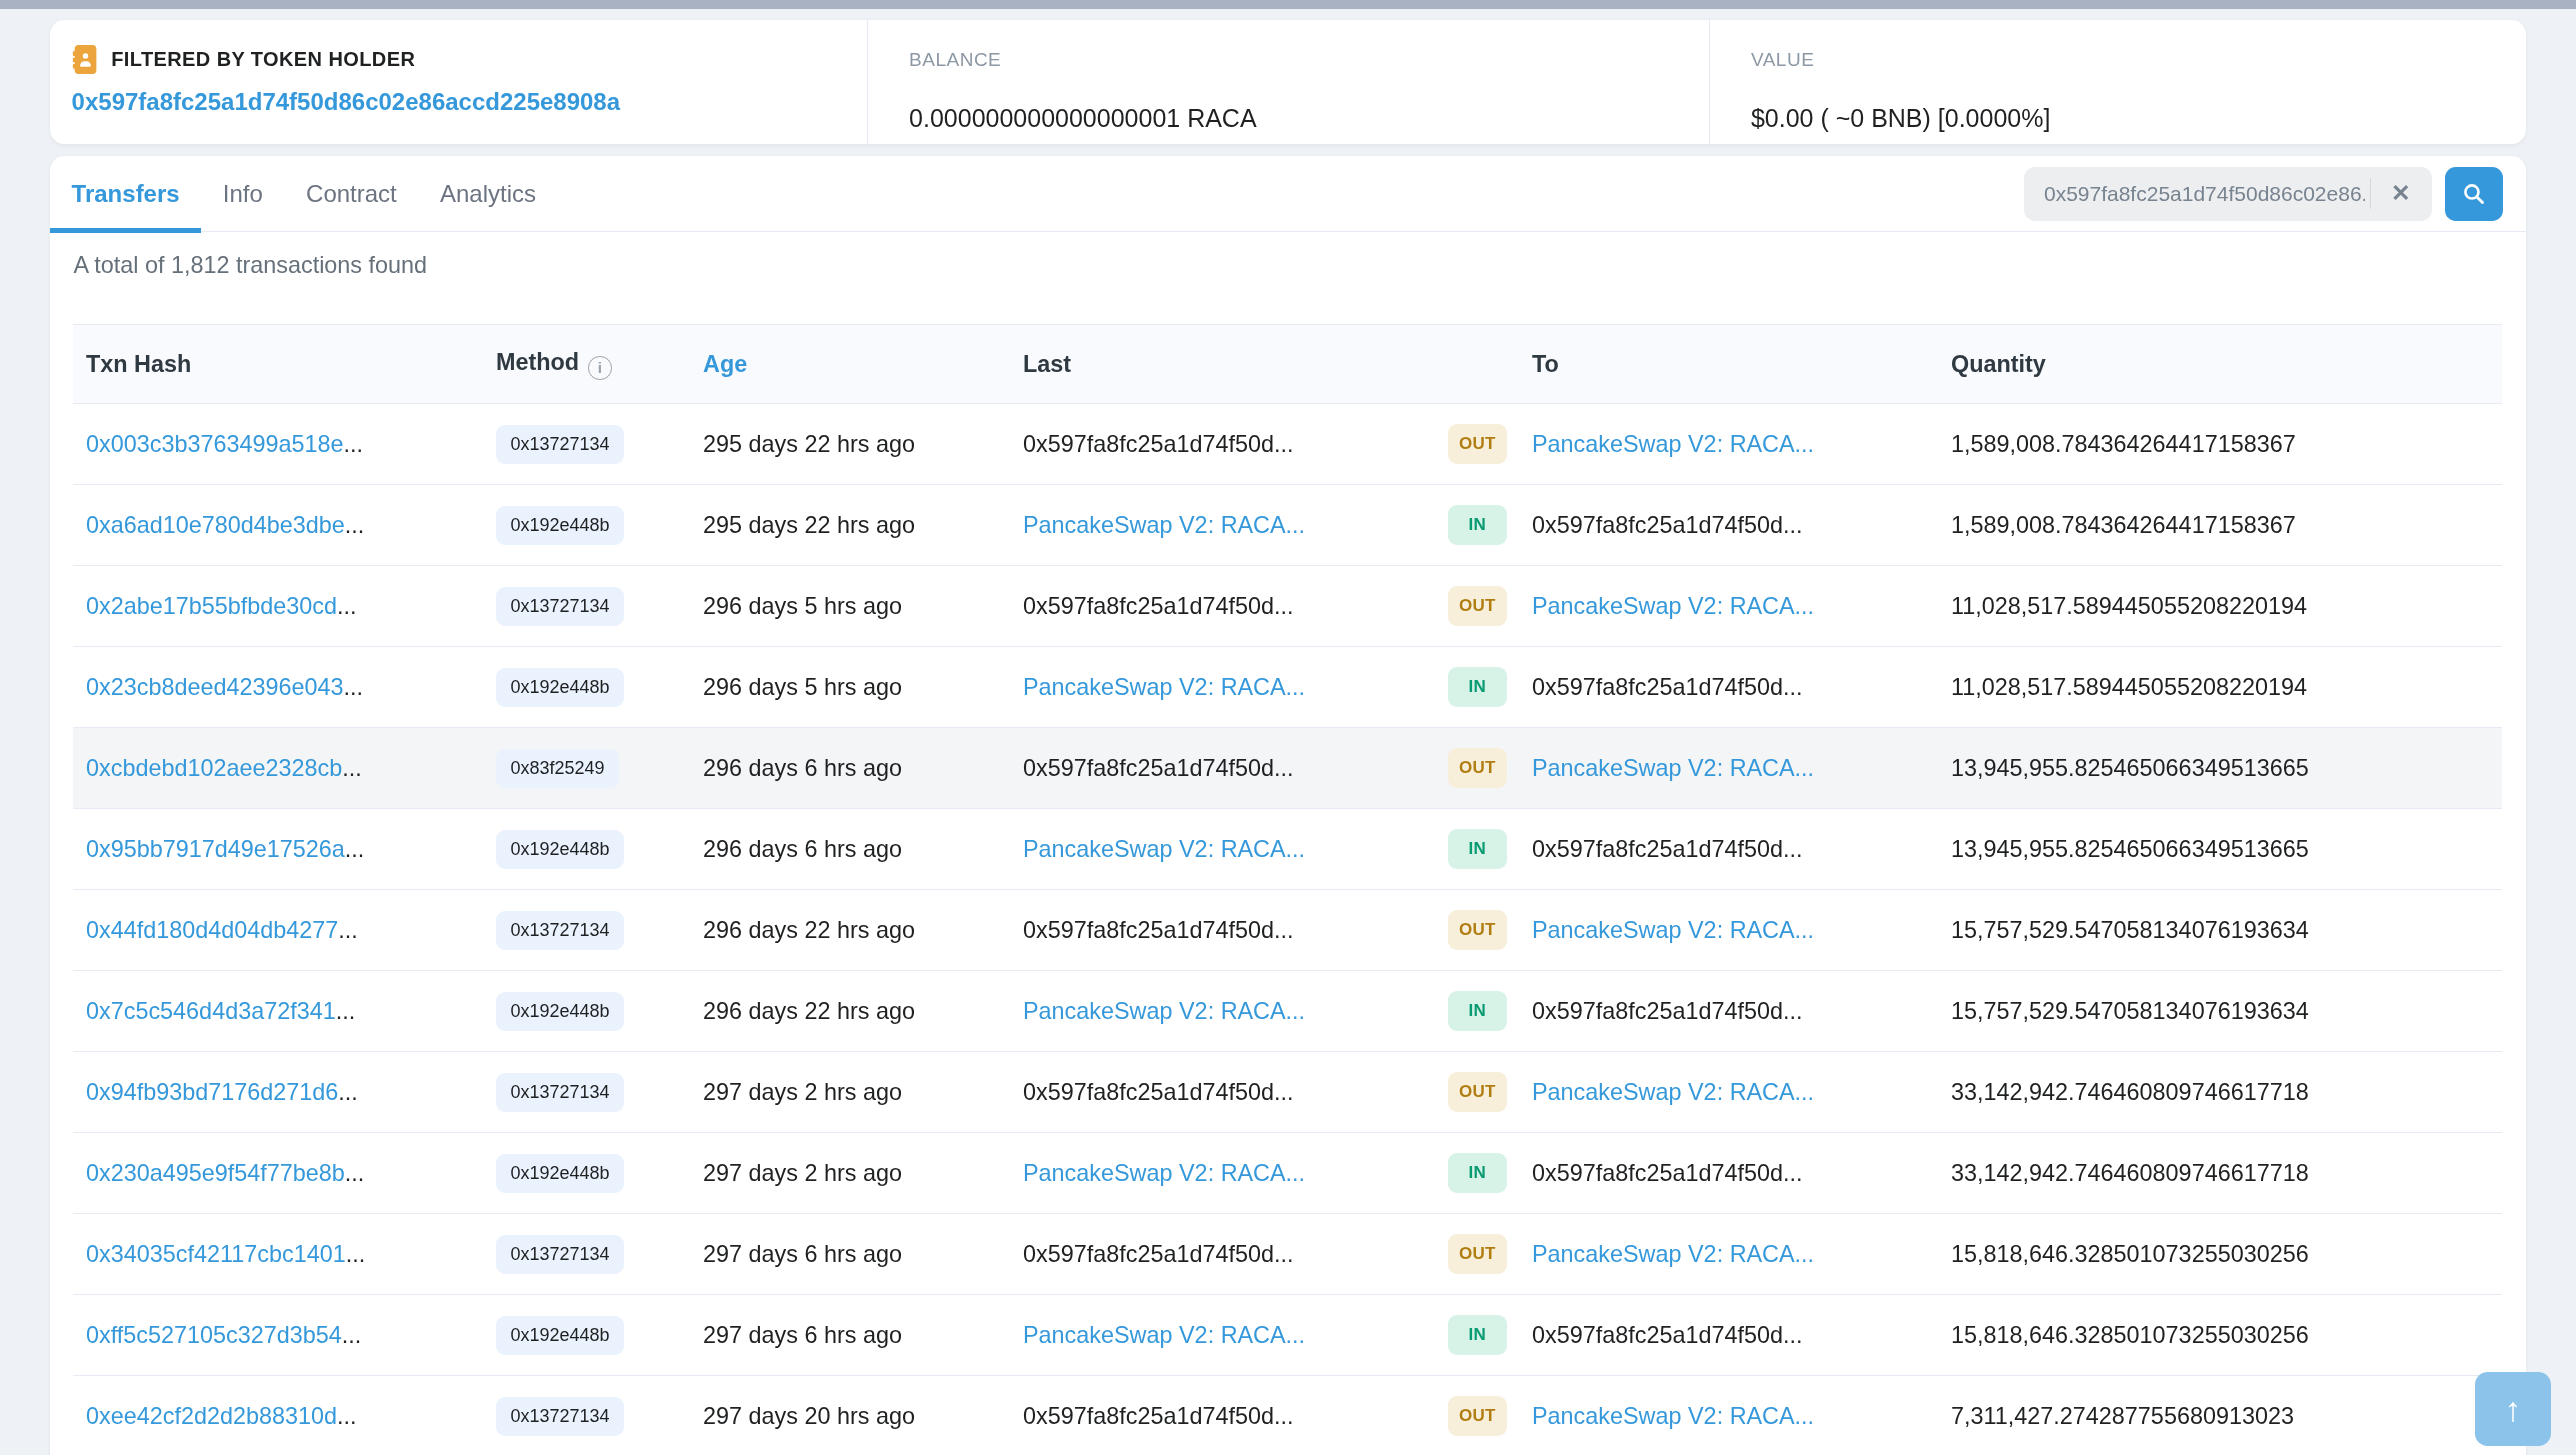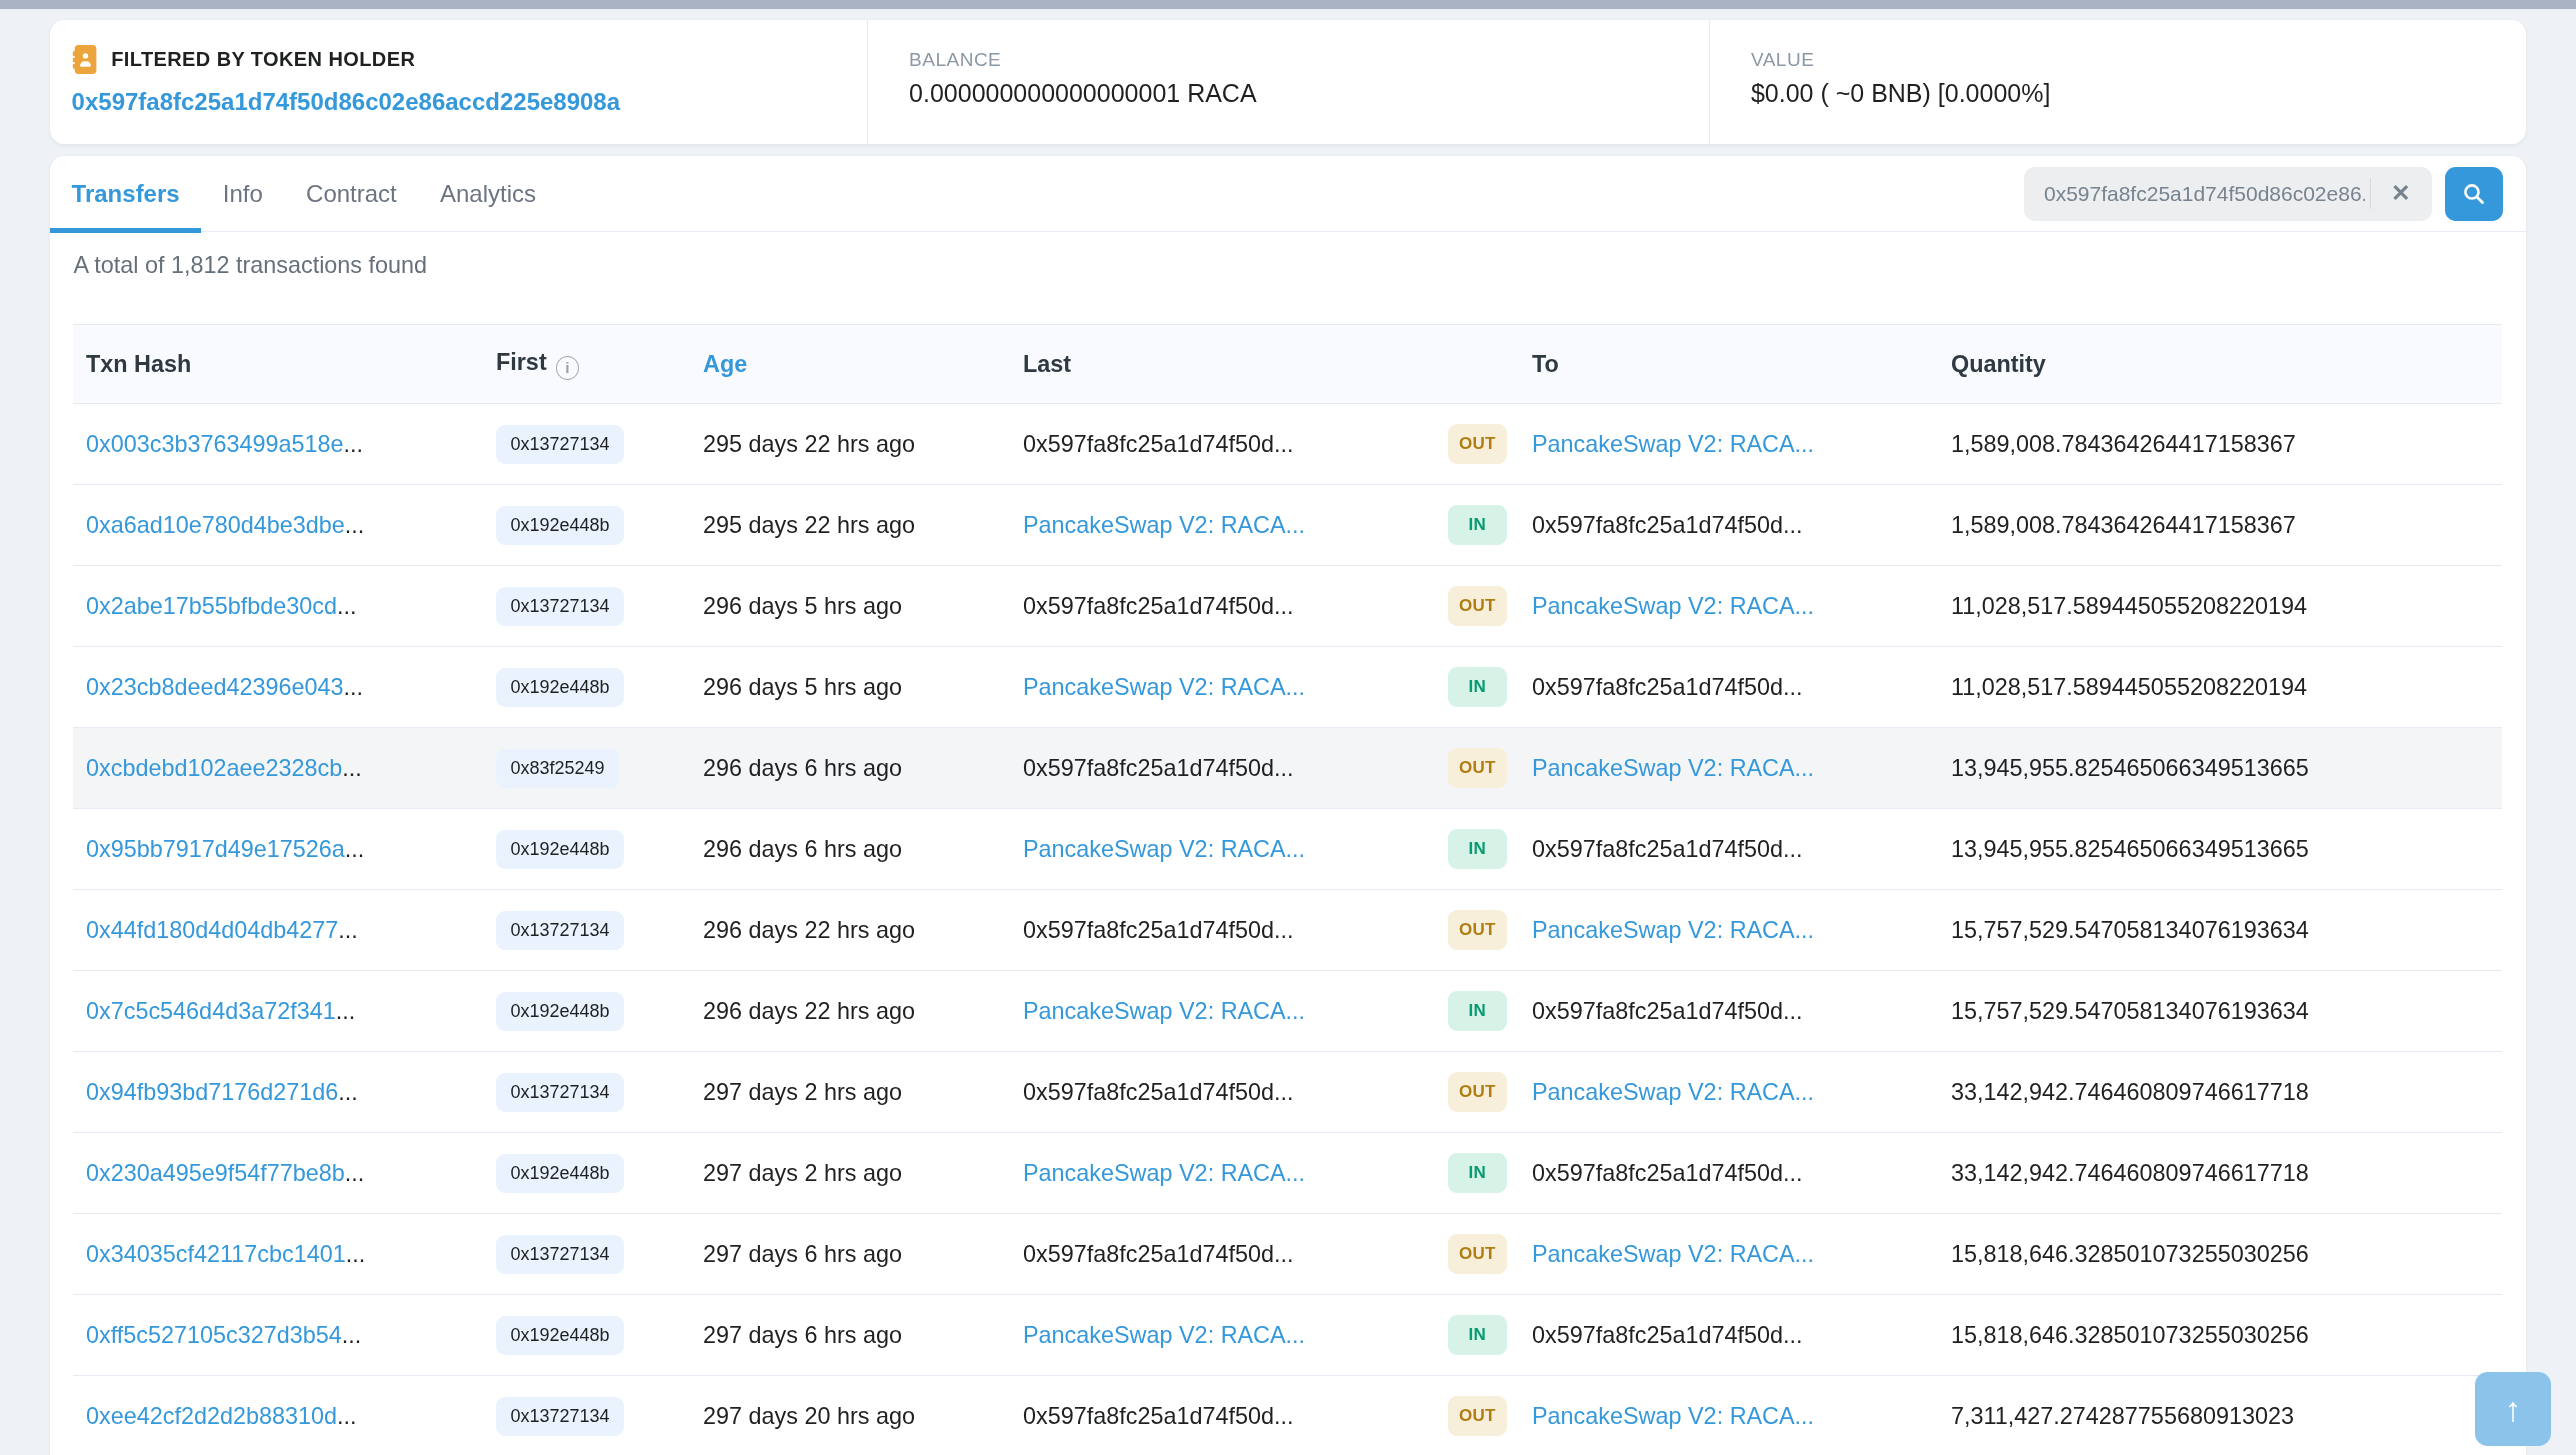--- a/index.html
+++ b/index.html
@@ -19,21 +19,21 @@
     display:flex; height:124px; margin-bottom:12.6px;
   }
   .summary-section { padding:25px 21.6px 0 21.6px; }
   .summary-section.s1 { width:33%; }
   .summary-section.s2 { width:34%; border-left:0.9px solid var(--divider,#e7eaf3); padding-left:41px; }
   .summary-section.s3 { width:33%; border-left:0.9px solid var(--divider,#e7eaf3); padding-left:41px; }
   .filter-label-row { display:flex; align-items:center; gap:12.6px; height:29px; }
   .filter-label { font-size:20px; font-weight:700; letter-spacing:0.4px; color:var(--text-dark,#1e2022); }
   .summary-address { margin-top:14.4px; font-size:24px; font-weight:700; color:var(--link-blue,#3498db); text-decoration:none; display:inline-block; }
   .summary-label { font-size:19px; color:var(--label-gray,#8c98a4); letter-spacing:0.5px; height:29px; line-height:29px; }
-  .summary-value { margin-top:5px; font-size:25px; color:var(--text-dark,#1e2022); }
+  .summary-value { margin-top:30px; font-size:25px; color:var(--text-dark,#1e2022); }
 
   
   .main-card {
     background:var(--card-bg,#fff); border-radius:14.4px 14.4px 0 0;
     box-shadow:0 1.8px 4.5px rgba(50,60,80,0.06);
     min-height:1351px;
   }
   .tabbar { display:flex; align-items:center; height:76px; border-bottom:0.9px solid var(--divider,#e7eaf3); padding-right:23.4px; }
   .tab { position:relative; height:76px; line-height:76px; padding:0 21.6px; font-size:24px; color:#6b7480; cursor:pointer; }
   .tab.active { color:var(--link-blue,#3498db); font-weight:600; }
@@ -146,21 +146,21 @@
           <col class="c2">
           <col class="c3">
           <col class="c4">
           <col class="c5">
           <col class="c6">
           <col>
         </colgroup>
       <thead>
         <tr>
           <th><span>Txn Hash</span></th>
-          <th><span>First</span><span class="info-icon">i</span></th>
+          <th><span>Method</span><span class="info-icon">i</span></th>
           <th><span class="th-link">Age</span></th>
           <th><span>Last</span></th>
           <th><span></span></th>
           <th><span>To</span></th>
           <th><span>Quantity</span></th>
         </tr>
       </thead>
       <tbody id="rows-body">
   <tr class="">
     <td><a class="lnk" href="#">0x003c3b3763499a518e</a><span class="ellip">...</span></td>

